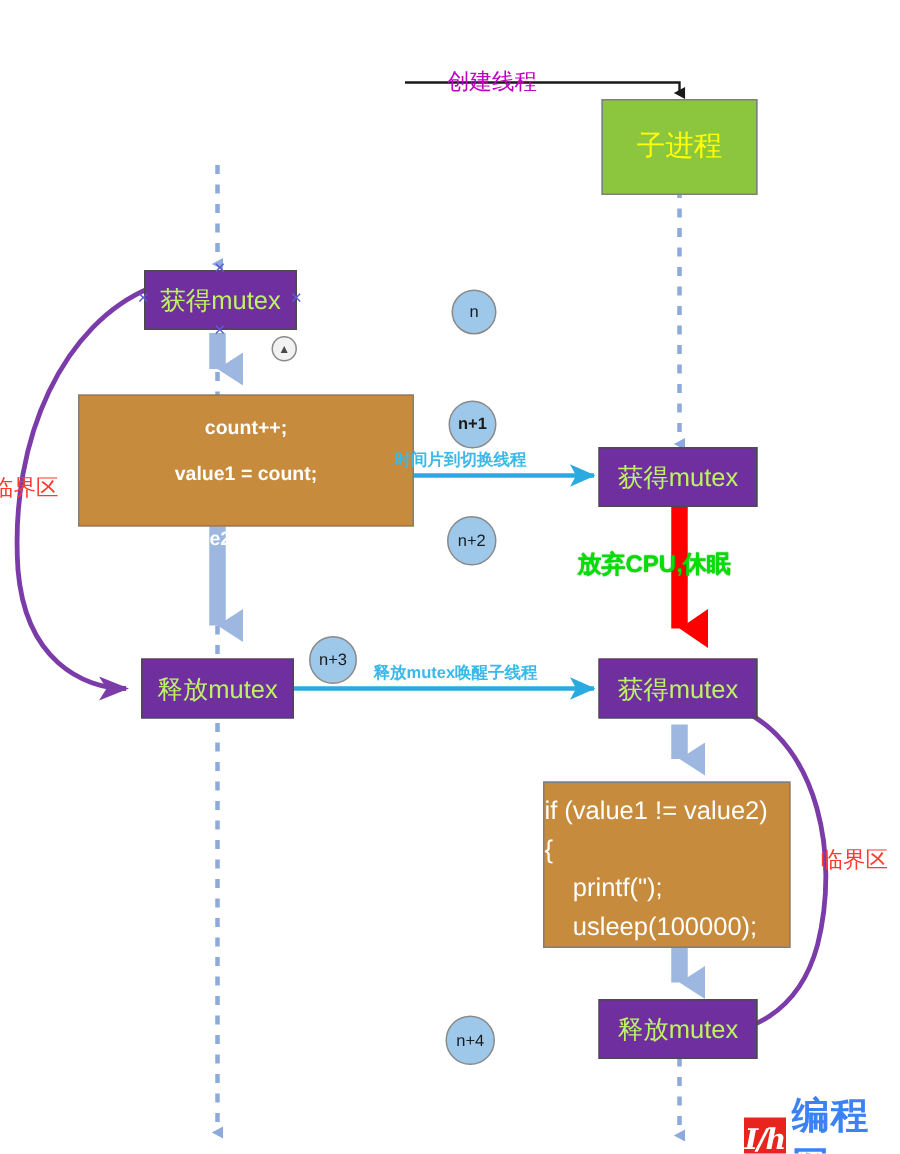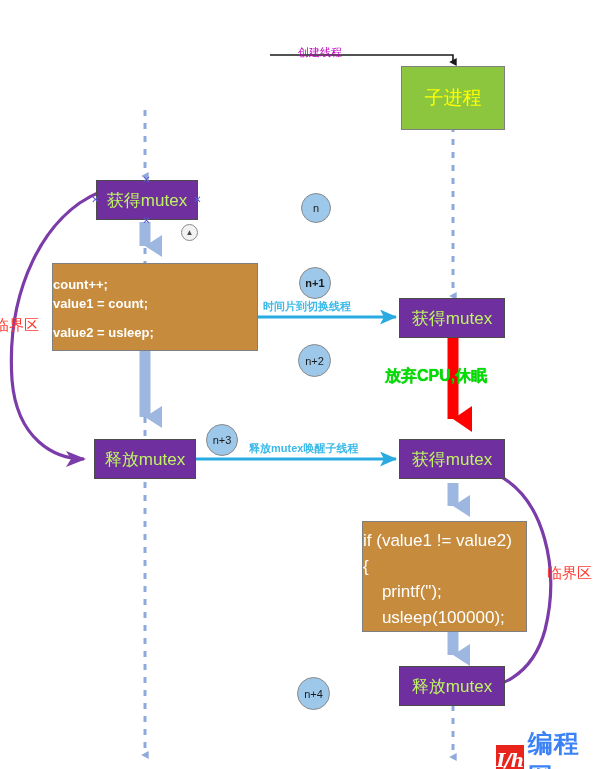--- a/index.html
+++ b/index.html
@@ -27,21 +27,21 @@
   .code.mono{font-weight:normal;}
   .code .cl{display:block;white-space:pre;}
 
   
   .step{position:absolute;border-radius:50%;background:#9DC8EA;
         border:1.3px solid #8A8A8A;color:#1b1b1b;display:flex;
         align-items:center;justify-content:center;font-size:11px;}
 
   
   .lbl{position:absolute;white-space:nowrap;}
-  .lbl-create{color:#C000C0;font-size:11px;}
+  .lbl-create{color:#C000C0;font-size:15px;}
   .lbl-blue{color:#3BB9E8;font-size:11px;font-weight:bold;}
   .lbl-green{color:#00E000;font-size:16px;font-weight:bold;
              text-shadow:0 0 1px #00a000;}
   .lbl-red{color:#FF3B30;font-size:15px;}
 
   
   .handle{position:absolute;width:9px;height:9px;color:#5B5BD6;font-size:10px;
           line-height:9px;text-align:center;}
 
   
@@ -139,22 +139,22 @@
   <div class="node mutex" style="left:96px;top:180px;width:102px;height:40px;font-size:17px;">
     <span>获得mutex</span>
   </div>
 
   <div class="handle" style="left:142px;top:175px;">✕</div>
   <div class="handle" style="left:142px;top:216px;">✕</div>
   <div class="handle" style="left:91px;top:195px;">✕</div>
   <div class="handle" style="left:193px;top:195px;">✕</div>
   <div class="gobtn" style="left:181px;top:224px;">▲</div>
 
-  <div class="node code" style="left:52px;top:263px;width:206px;height:88px;padding:12px 0 0 0;
-              font-size:13px;line-height:1.45;">
+  <div class="node code" style="left:52px;top:263px;width:224px;height:88px;padding:12px 0 0 0;
+              font-size:13px;line-height:1.45;align-items:center;gap:12px;">
     <span class="cl">count++;</span>
     <span class="cl">value1 = count;</span>
     <span class="cl" style="height:10px;"></span>
     <span class="cl">value2 = usleep;</span>
   </div>
 
   <div class="node mutex" style="left:94px;top:439px;width:102px;height:40px;font-size:17px;">
     <span>释放mutex</span>
   </div>
 

